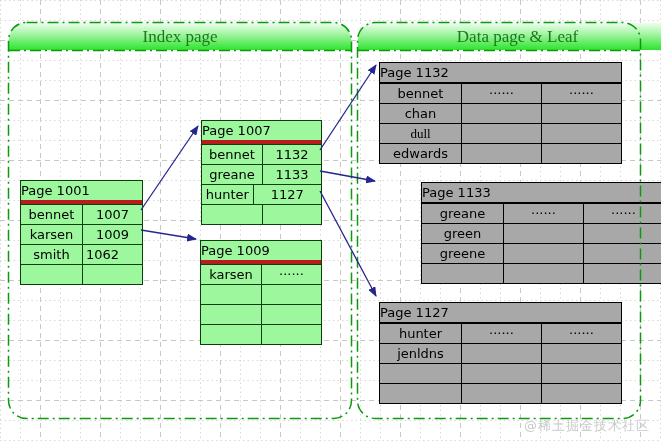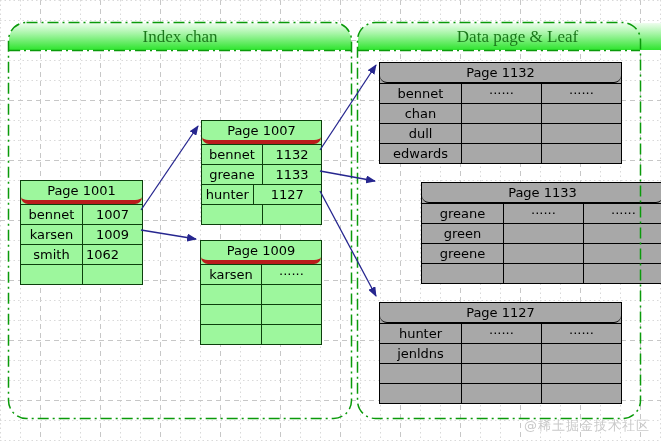--- a/index.html
+++ b/index.html
@@ -28,21 +28,21 @@
   #tables{position:absolute;left:0;top:0;width:661px;height:441px;z-index:2;}
   .tbl{position:absolute;font-size:13px;color:#000;}
   .tbl-index{background:#9df79d;border:1px solid #0d3f0d;}
   .tbl-index .tbl-title{border-bottom:4px solid #b91c1c;}
   .tbl-index .tbl-row{border-top:1px solid #0d3f0d;}
   .tbl-index .tbl-cell + .tbl-cell{border-left:1px solid #0d3f0d;}
   .tbl-data{background:#a8a8a8;border:1px solid #000;}
   .tbl-data .tbl-title{border-bottom:1px solid #000;}
   .tbl-data .tbl-row{border-top:1px solid #000;}
   .tbl-data .tbl-cell + .tbl-cell{border-left:1px solid #000;}
-  .tbl-title{height:19px;line-height:19px;text-align:center;border-radius:7px;}
+  .tbl-title{height:19px;line-height:19px;}
   .tbl-row{display:flex;height:20px;box-sizing:border-box;}
   .tbl-row:first-of-type{border-top:none;}
   .tbl-cell{
     box-sizing:border-box;height:100%;
     display:flex;align-items:center;justify-content:center;
     overflow:hidden;white-space:nowrap;
   }
   .arrow-line{stroke-width:1.3;fill:none;}
   #watermark{
     position:absolute;z-index:4;left:524px;top:417px;
@@ -107,21 +107,21 @@
     <line x1="0" y1="320.5" x2="661" y2="320.5" class="grid-minor"></line>
     <line x1="0" y1="340.5" x2="661" y2="340.5" class="grid-major"></line>
     <line x1="0" y1="360.5" x2="661" y2="360.5" class="grid-minor"></line>
     <line x1="0" y1="380.5" x2="661" y2="380.5" class="grid-minor"></line>
     <line x1="0" y1="400.5" x2="661" y2="400.5" class="grid-major"></line>
     <line x1="0" y1="420.5" x2="661" y2="420.5" class="grid-minor"></line>
     <line x1="0" y1="440.5" x2="661" y2="440.5" class="grid-minor"></line>
   </svg>
 
 <div class="panel-header" style="left:9px;top:23px;width:342px;">
-  <span>Index chan</span>
+  <span>Index page</span>
 </div>
 <div class="panel-header" style="left:358px;top:23px;width:319px;">
   <span>Data page &amp; Leaf</span>
 </div>
 
 <div id="tables">
     <div class="tbl tbl-index" style="left: 20px; top: 180px; width: 121px;">
       <div class="tbl-title">Page 1001</div>
       <div class="tbl-row">
         <div class="tbl-cell" style="width: 61px;">bennet</div>
@@ -184,21 +184,21 @@
         <div class="tbl-cell" style="width: 81px;">bennet</div>
         <div class="tbl-cell" style="width: 80px;">······</div>
         <div class="tbl-cell" style="width: 80px;">······</div>
       </div>
       <div class="tbl-row">
         <div class="tbl-cell" style="width: 81px;">chan</div>
         <div class="tbl-cell" style="width: 80px;"></div>
         <div class="tbl-cell" style="width: 80px;"></div>
       </div>
       <div class="tbl-row">
-        <div class="tbl-cell" style="width: 81px;">dull</div>
+        <div class="tbl-cell" style="width: 81px; font-family: Liberation Serif, serif;">dull</div>
         <div class="tbl-cell" style="width: 80px;"></div>
         <div class="tbl-cell" style="width: 80px;"></div>
       </div>
       <div class="tbl-row">
         <div class="tbl-cell" style="width: 81px;">edwards</div>
         <div class="tbl-cell" style="width: 80px;"></div>
         <div class="tbl-cell" style="width: 80px;"></div>
       </div>
     </div>
     <div class="tbl tbl-data" style="left: 379px; top: 182px; width: 241px; margin-left: 42px;">

